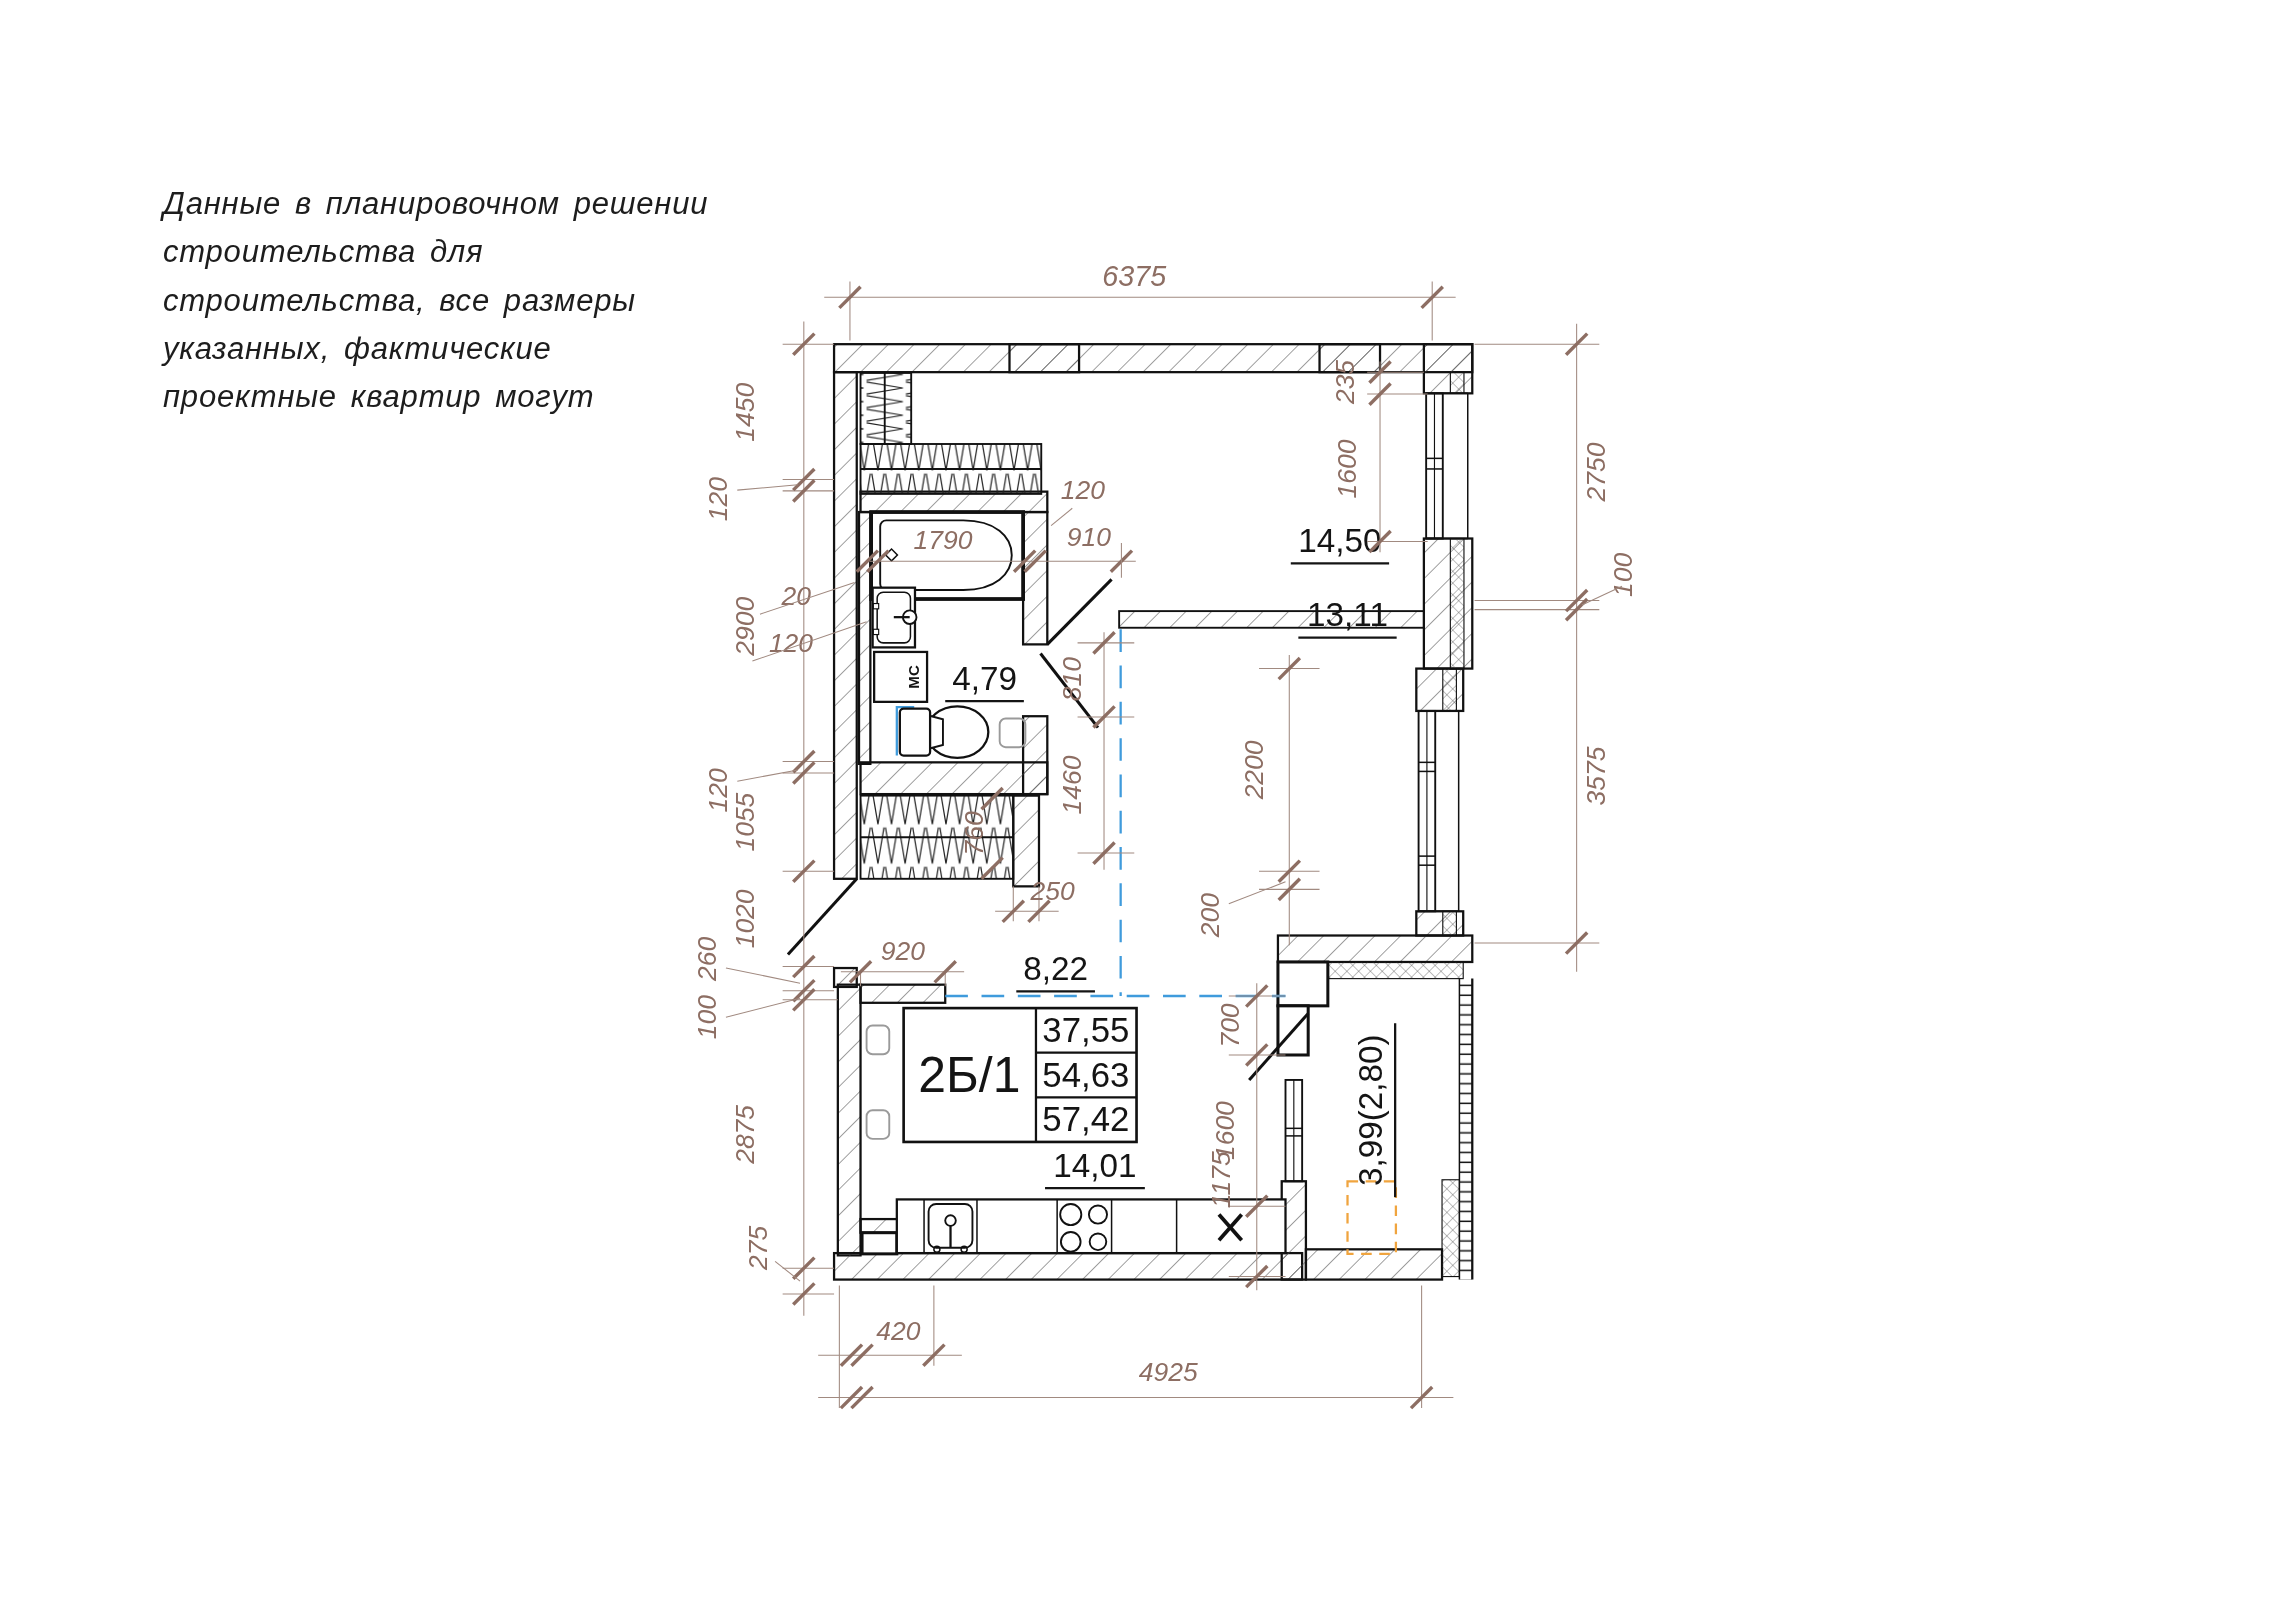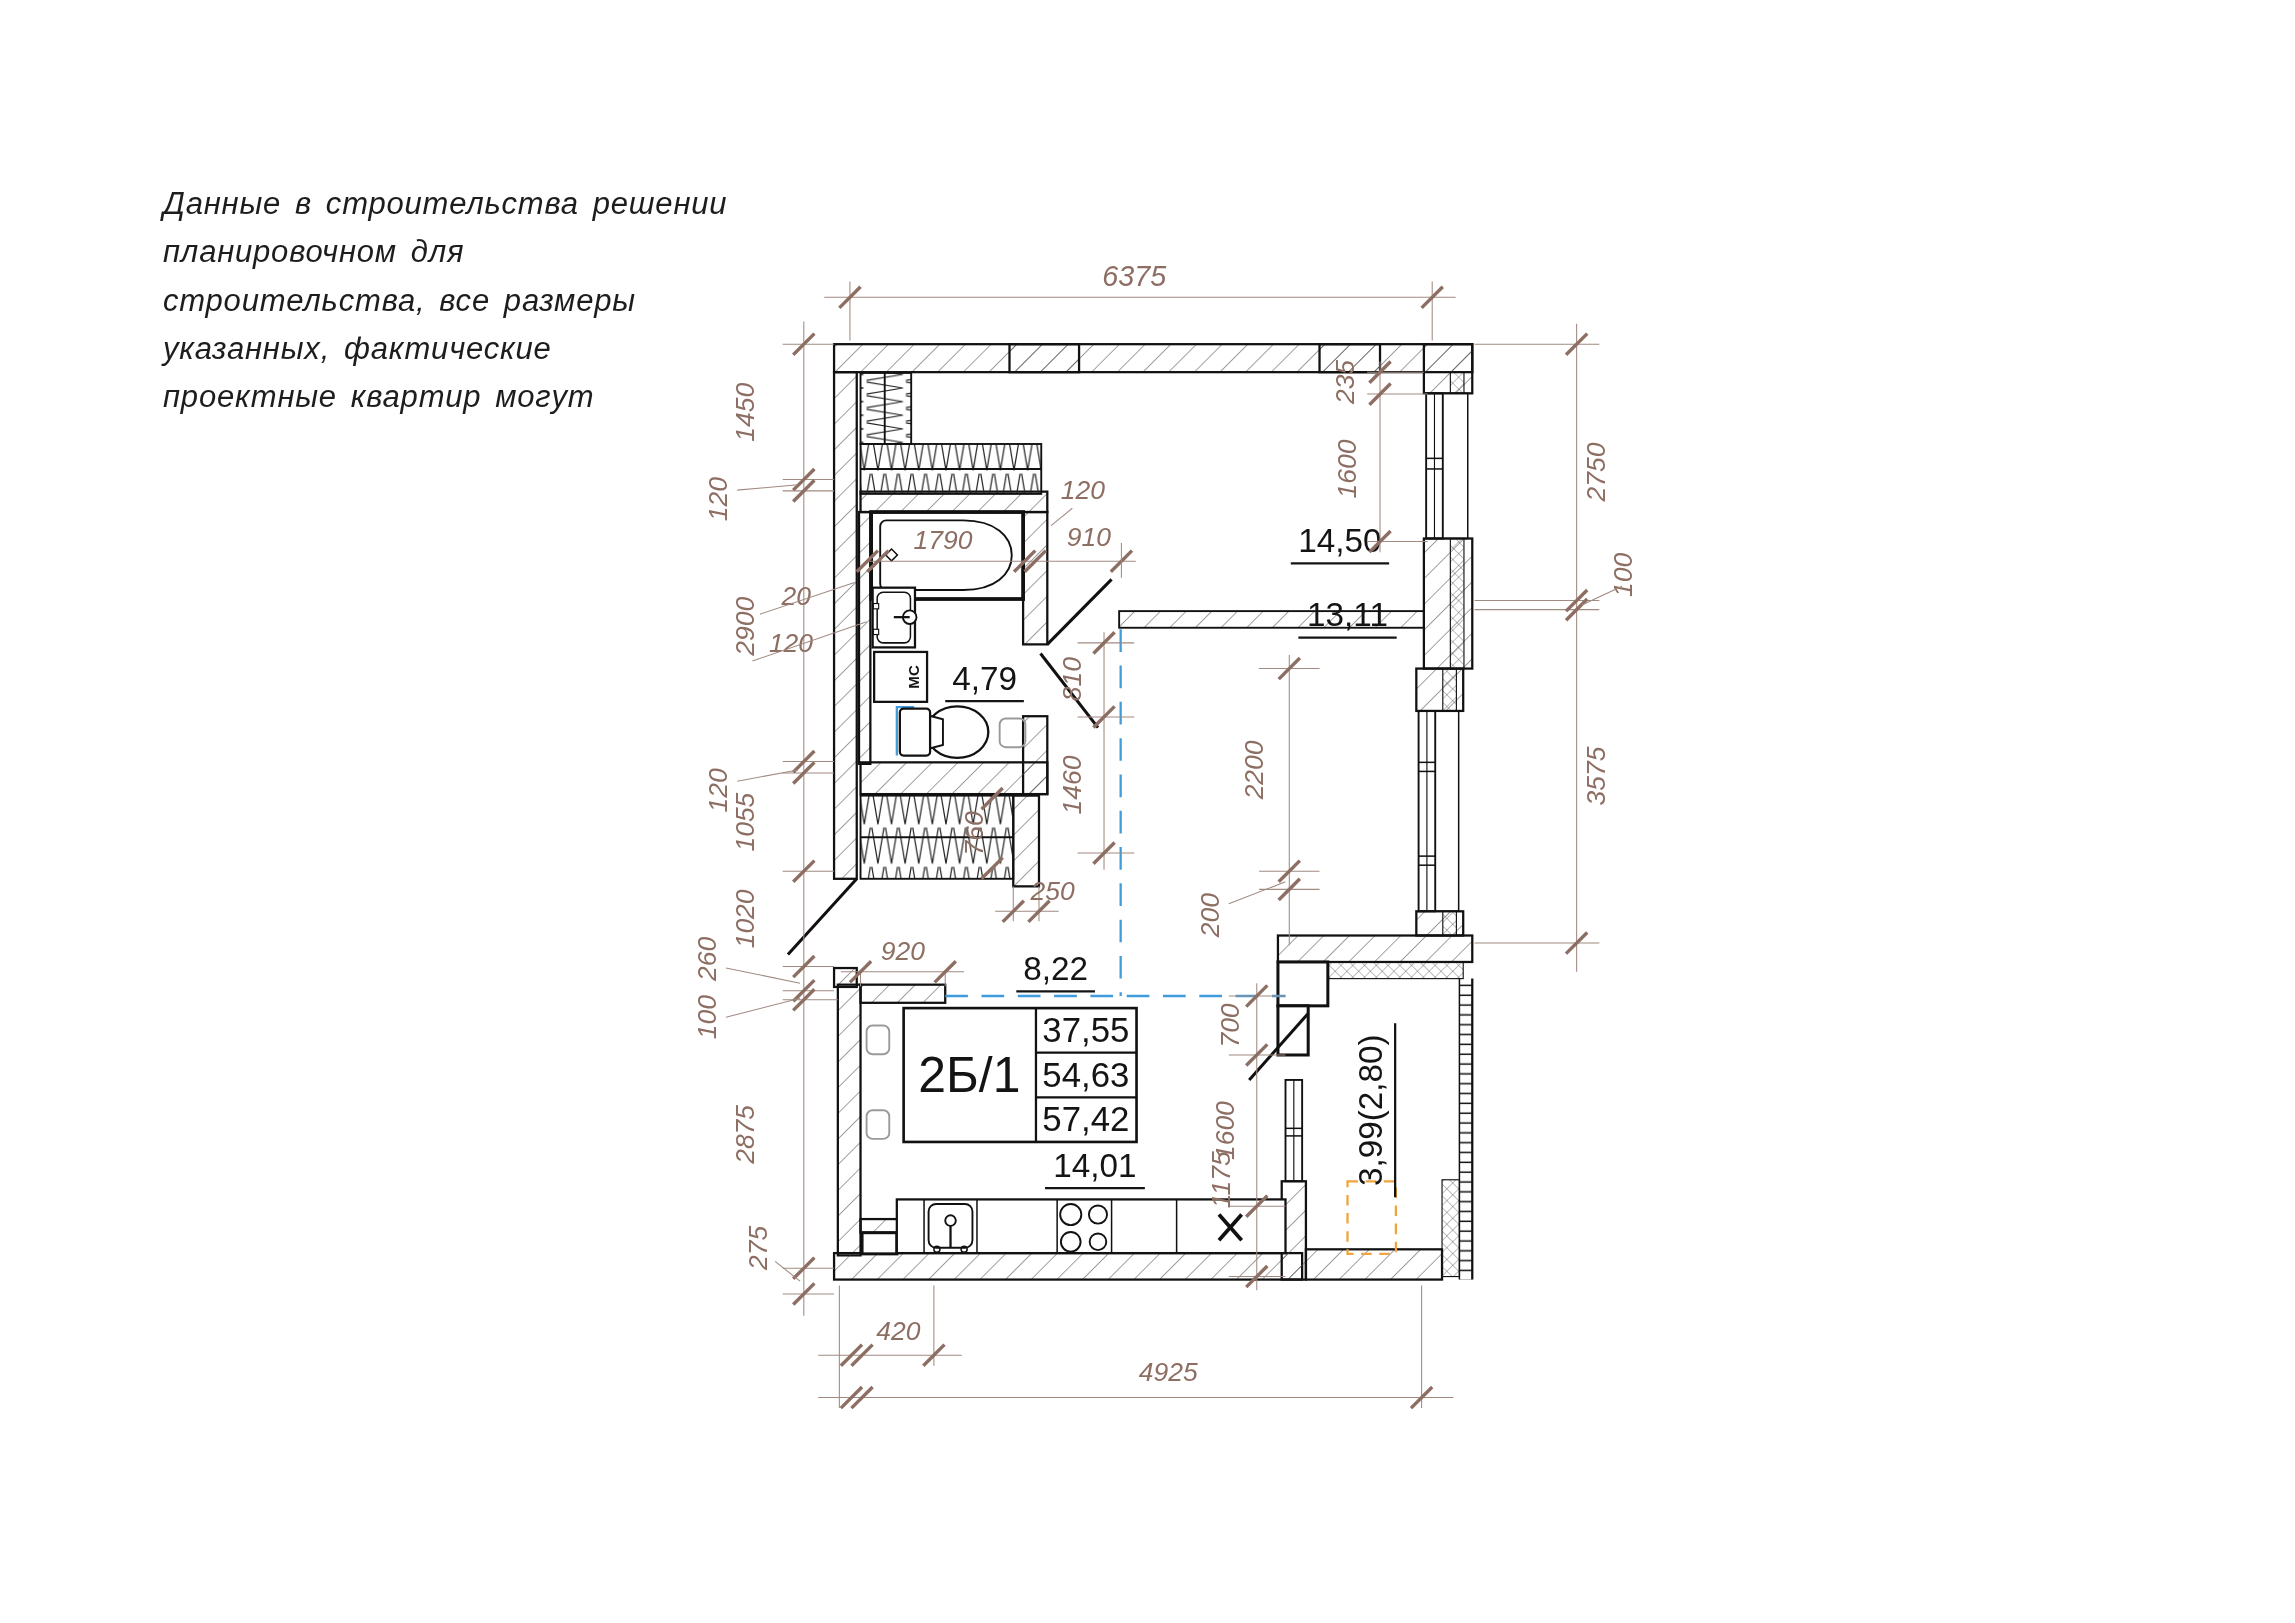--- a/index.html
+++ b/index.html
@@ -14,22 +14,22 @@
   .unit{fill:#141414;font-size:66px;}
   .val{fill:#141414;font-size:46px;}
   .mc{fill:#141414;font-size:20px;font-weight:bold;}
   .xline{stroke:#a18a80;stroke-width:1.4;}
   .und{stroke:#141414;stroke-width:3;}
 </style>
 </head>
 <body>
 
 <div class="disclaimer">
-  <div>Данные в строительства решении</div>
-  <div>планировочном для</div>
+  <div>Данные в планировочном решении</div>
+  <div>строительства для</div>
   <div>строительства, все размеры</div>
   <div>указанных, фактические</div>
   <div>проектные квартир могут</div>
 </div>
 
 <svg width="2295" height="1623" viewBox="0 0 3035 2146">
   <defs>
     <pattern id="h45" width="24" height="24" patternUnits="userSpaceOnUse" patternTransform="rotate(45)">
       <line x1="0" y1="0" x2="0" y2="24" stroke="#4a4a4a" stroke-width="1.4"></line>
     </pattern>

